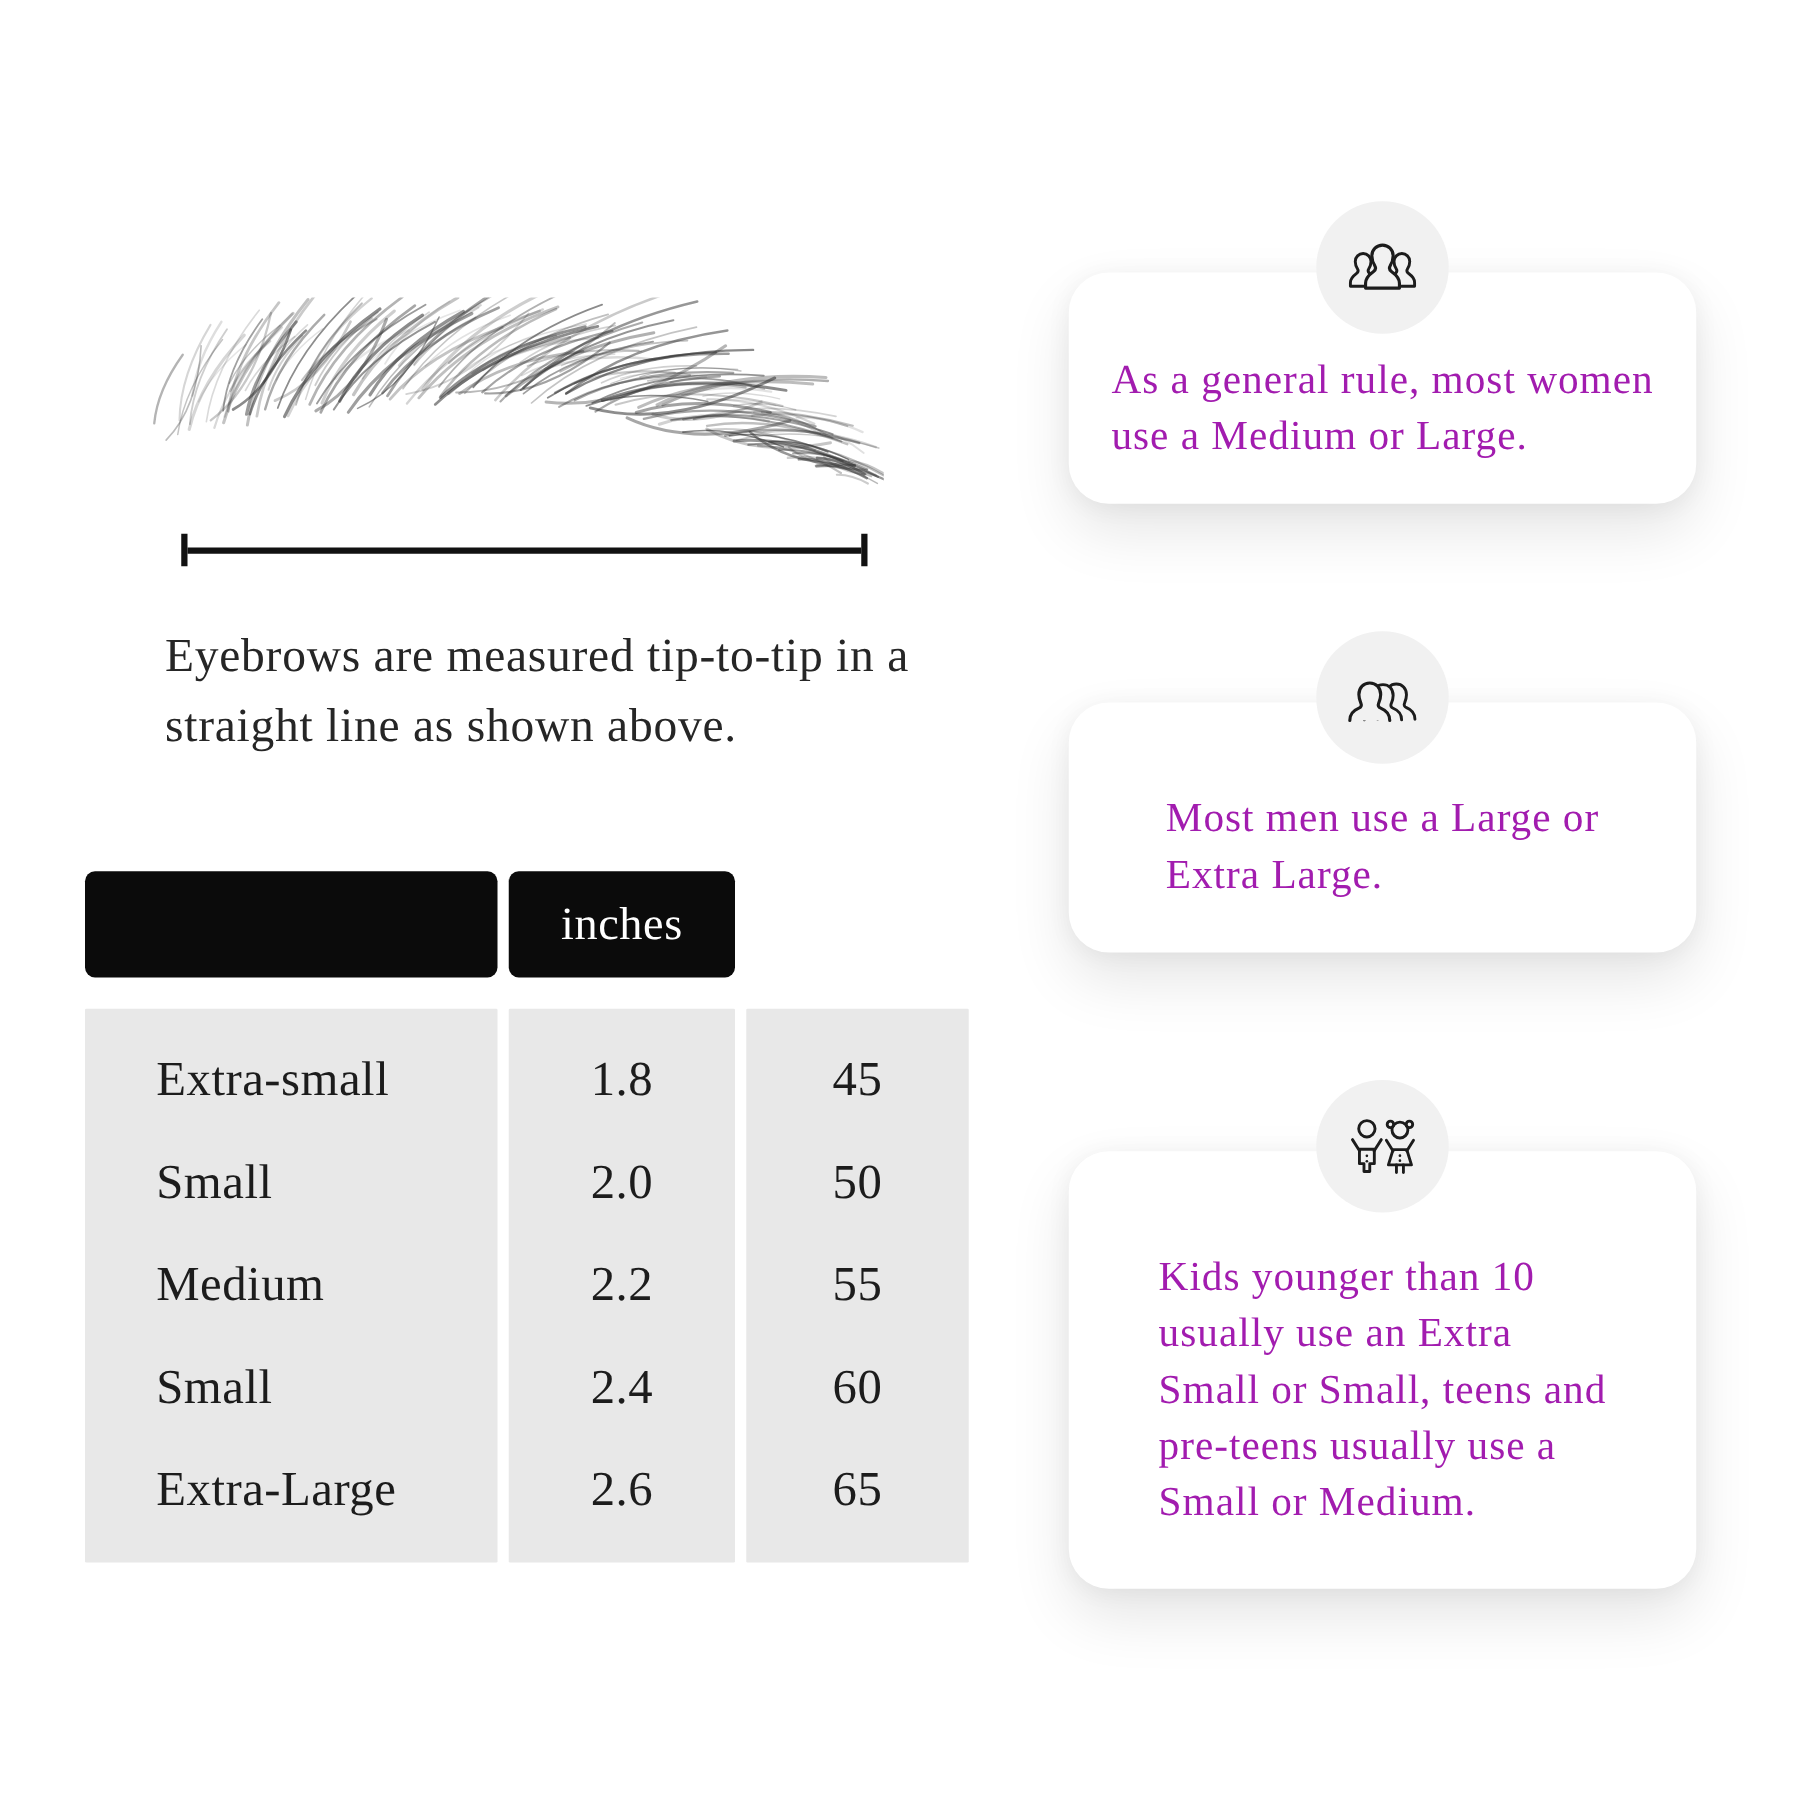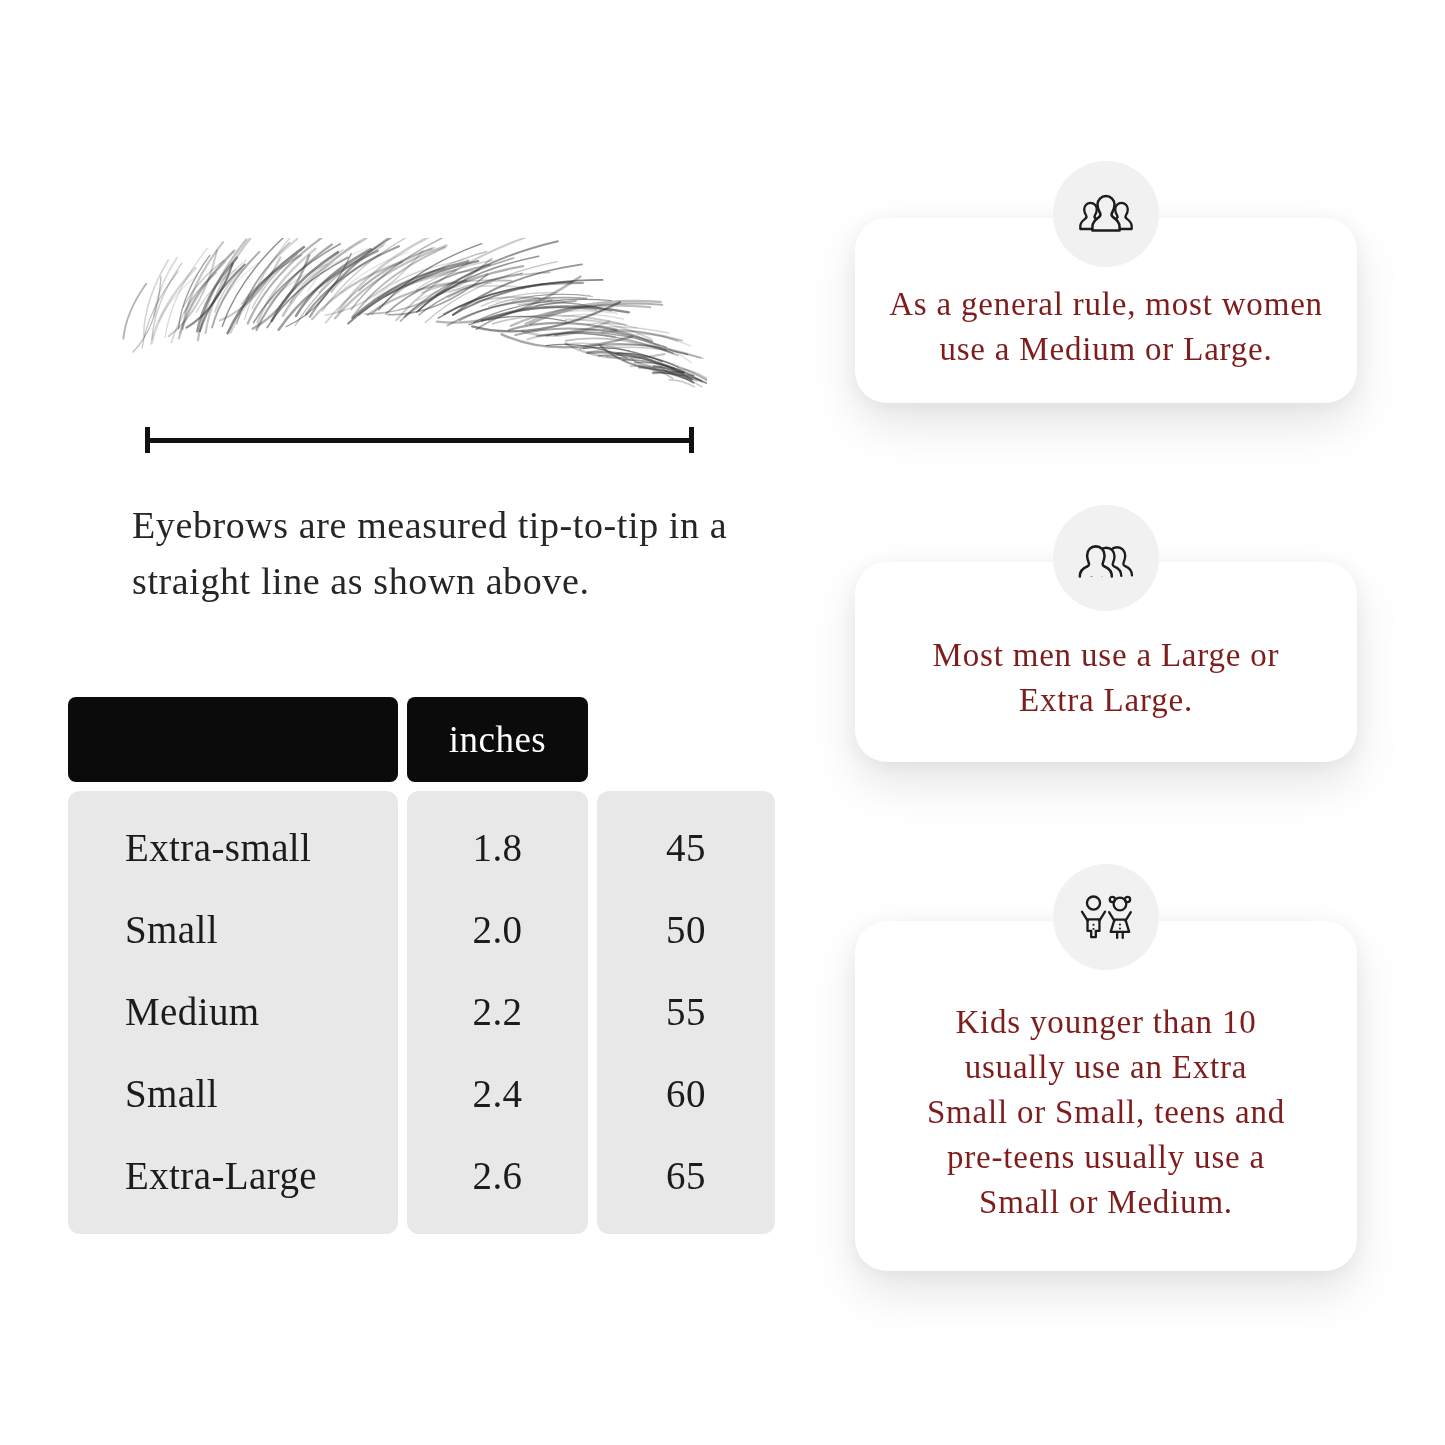--- a/index.html
+++ b/index.html
@@ -25,22 +25,22 @@
   
   .size-table{position:absolute;left:68px;top:697px;width:707px;}
   .thead,.tbody{display:grid;grid-template-columns:330px 181px 178px;column-gap:9px;}
   .thead{margin-bottom:9px;}
   .th{
     height:85px;background:#0b0b0b;border-radius:8px;color:#ffffff;
     display:flex;align-items:center;justify-content:center;
     font-size:37px;letter-spacing:.5px;
   }
   .tcol{
-    background:#e8e8e8;border-radius:12px;height:443px;box-sizing:border-box;
-    padding-top:15px;display:flex;flex-direction:column;
+    background:#e8e8e8;border-radius:1px;height:443px;box-sizing:border-box;
+    padding-top:15px;display:flex;flex-direction:column;margin-top:16px;
   }
   .tcell{
     height:82px;display:flex;align-items:center;font-size:39px;
     letter-spacing:.4px;color:#1c1c1c;
   }
   .tcol-labels .tcell{padding-left:57px;justify-content:flex-start;}
   .tcol-vals .tcell{justify-content:center;}
   
   .tips{position:absolute;left:855px;top:161px;width:502px;}
   .tip{margin-bottom:102px;}
@@ -53,22 +53,22 @@
     position:relative;z-index:1;margin-top:-49px;background:#ffffff;
     border-radius:32px;box-sizing:border-box;
     box-shadow:0 22px 48px rgba(0,0,0,.10),0 2px 20px rgba(0,0,0,.05);
     display:flex;align-items:center;justify-content:center;
     padding:62px 26px 30px;
   }
   .tip:nth-child(1) .card{min-height:185px;}
   .tip:nth-child(2) .card{min-height:200px;}
   .tip:nth-child(3) .card{min-height:350px;}
   .tip-text{
-    text-align:center;font-size:33px;line-height:45px;
-    letter-spacing:.8px;color:#7f1d1d;
+    font-size:33px;line-height:45px;
+    letter-spacing:.8px;color:#a21caf;
   }
   .tip-text .line{display:block;}
 </style>
 </head>
 <body>
 
 <div class="brow-wrap">
   <svg viewBox="0 0 590 162" xmlns="http://www.w3.org/2000/svg">
     <g id="hairs" fill="none" stroke-linecap="round">
         <path d="M18.4 114.1 Q43.7 88.2 46.4 38.7" stroke="#333333" stroke-width="1.28" opacity="0.33"></path>

